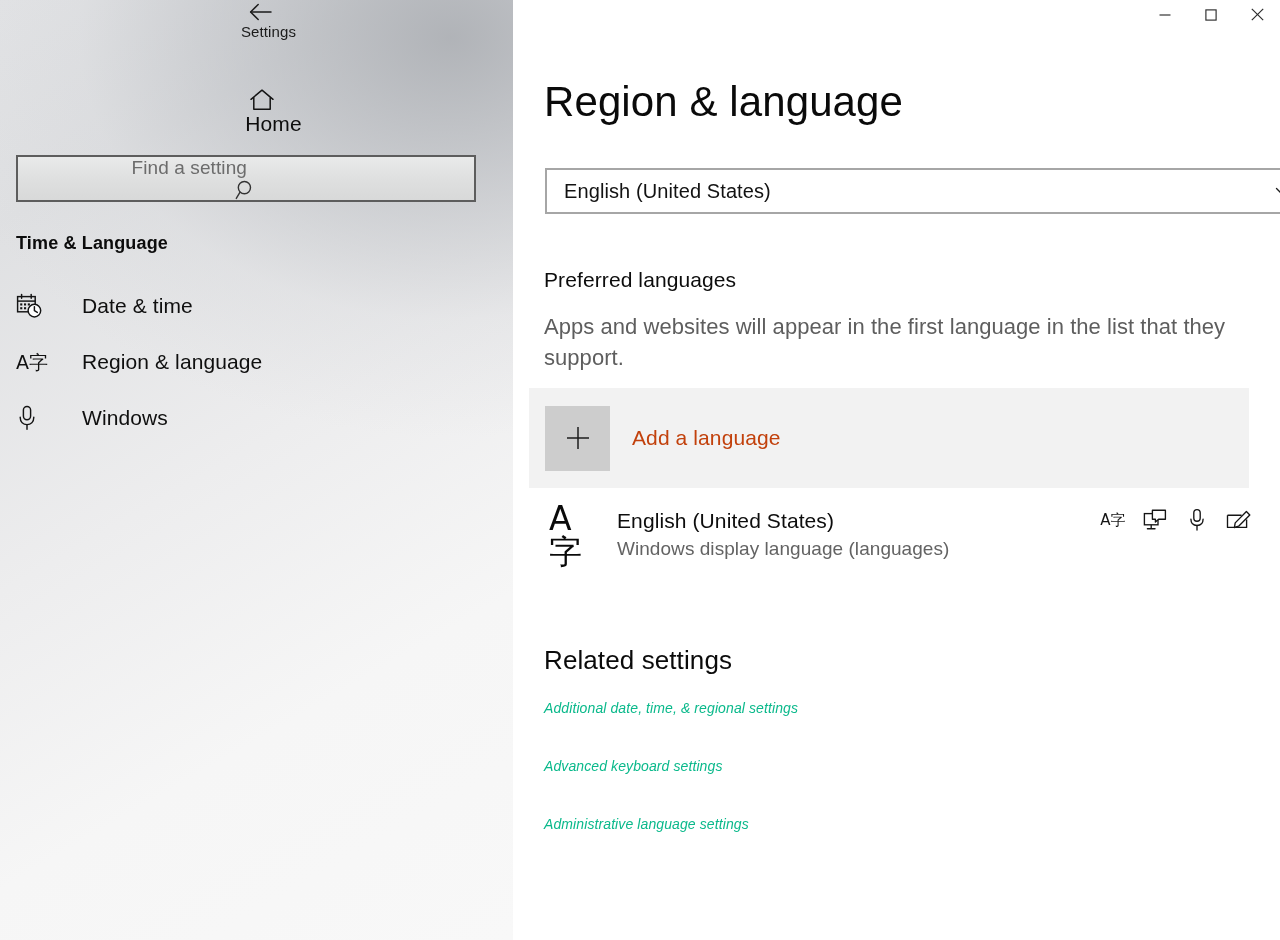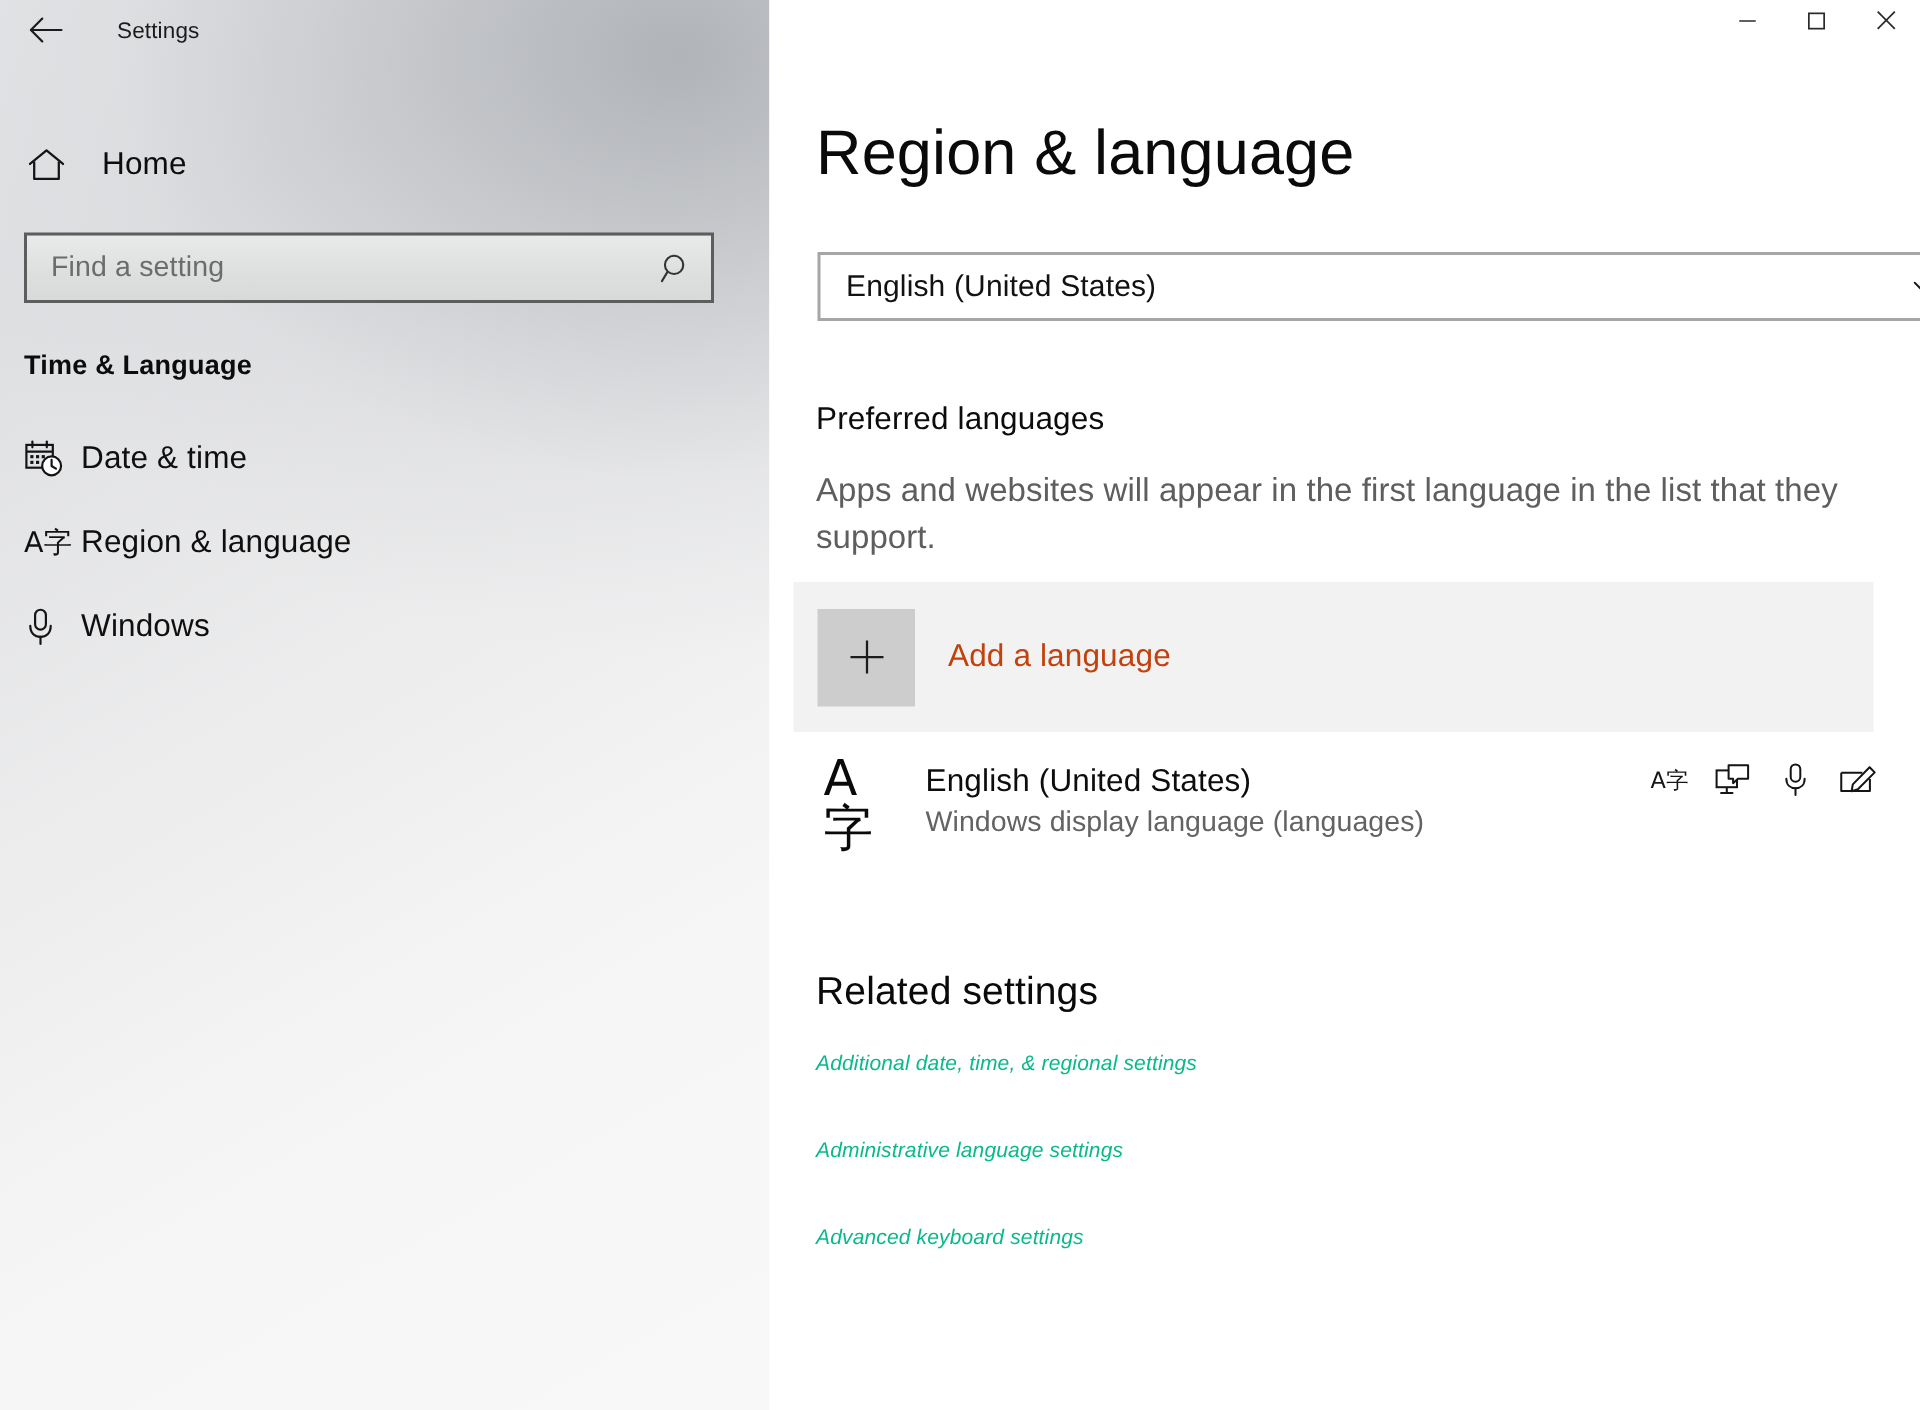--- a/index.html
+++ b/index.html
@@ -22,21 +22,21 @@
     overflow:hidden;
   }
   #sidebar::before {
     content:"";
     position:absolute; inset:0;
     background:
       radial-gradient(ellipse 620px 470px at 88% 4%, rgba(168,171,176,0.85) 0%, rgba(180,183,188,0.55) 32%, rgba(205,207,211,0.22) 60%, rgba(246,246,246,0) 85%),
       linear-gradient(150deg, #e3e4e6 0%, #dfe0e2 18%, #ededee 48%, #f6f6f6 72%, #f8f8f8 100%);
     pointer-events:none;
   }
-  #sidebar > * { position:relative; z-index:1; }
+  #sidebar > * { position:relative; z-index:1;flex-direction:column; }
 
   
   .sb-titlebar {
     height:40px; display:flex; align-items:center;
   }
   .back-btn {
     width:46px; height:32px;
     display:flex; align-items:center; justify-content:center;
     margin-left:8px;
     cursor:pointer;
@@ -85,21 +85,21 @@
     display:flex; align-items:center;
     height:56px; padding-left:16px;
     cursor:pointer;
   }
   .sb-item-ico {
     width:34px; min-width:34px;
     display:flex; align-items:center; justify-content:flex-start;
     color:#151515;
   }
   .sb-item-label {
-    font-size:21px; color:#0f0f0f; margin-left:4px; letter-spacing:.1px;
+    font-size:21px; color:#0f0f0f; margin-left:32px; letter-spacing:.1px;
     white-space:nowrap;
   }
   .glyph-az {
     font-family:"DejaVu Sans", sans-serif;
     font-size:19px; line-height:1; color:#111;
     display:inline-block;
   }
 
   
   #main {
@@ -395,19 +395,19 @@
               <path d="M9.2 13.9 L20.4 2.5 L23.8 5.9 L12.6 17.2 L8.4 18.5 Z" stroke="#151515" stroke-width="1.35" fill="#fff" stroke-linejoin="round"></path>
             </svg>
           </span>
         </span>
       </div>
 
       <div class="related-heading">Related settings</div>
 
       <div class="related-links">
         <a class="rel-link" href="#" style="color: rgb(10, 185, 139);">Additional date, time, &amp; regional settings</a>
+        <a class="rel-link" href="#" style="color: rgb(10, 185, 139);">Advanced keyboard settings</a>
         <a class="rel-link" href="#" style="color: rgb(10, 185, 139);">Administrative language settings</a>
-        <a class="rel-link" href="#" style="color: rgb(10, 185, 139);">Advanced keyboard settings</a>
       </div>
 
     </div>
   </section>
 </div>
 
 </body></html>

